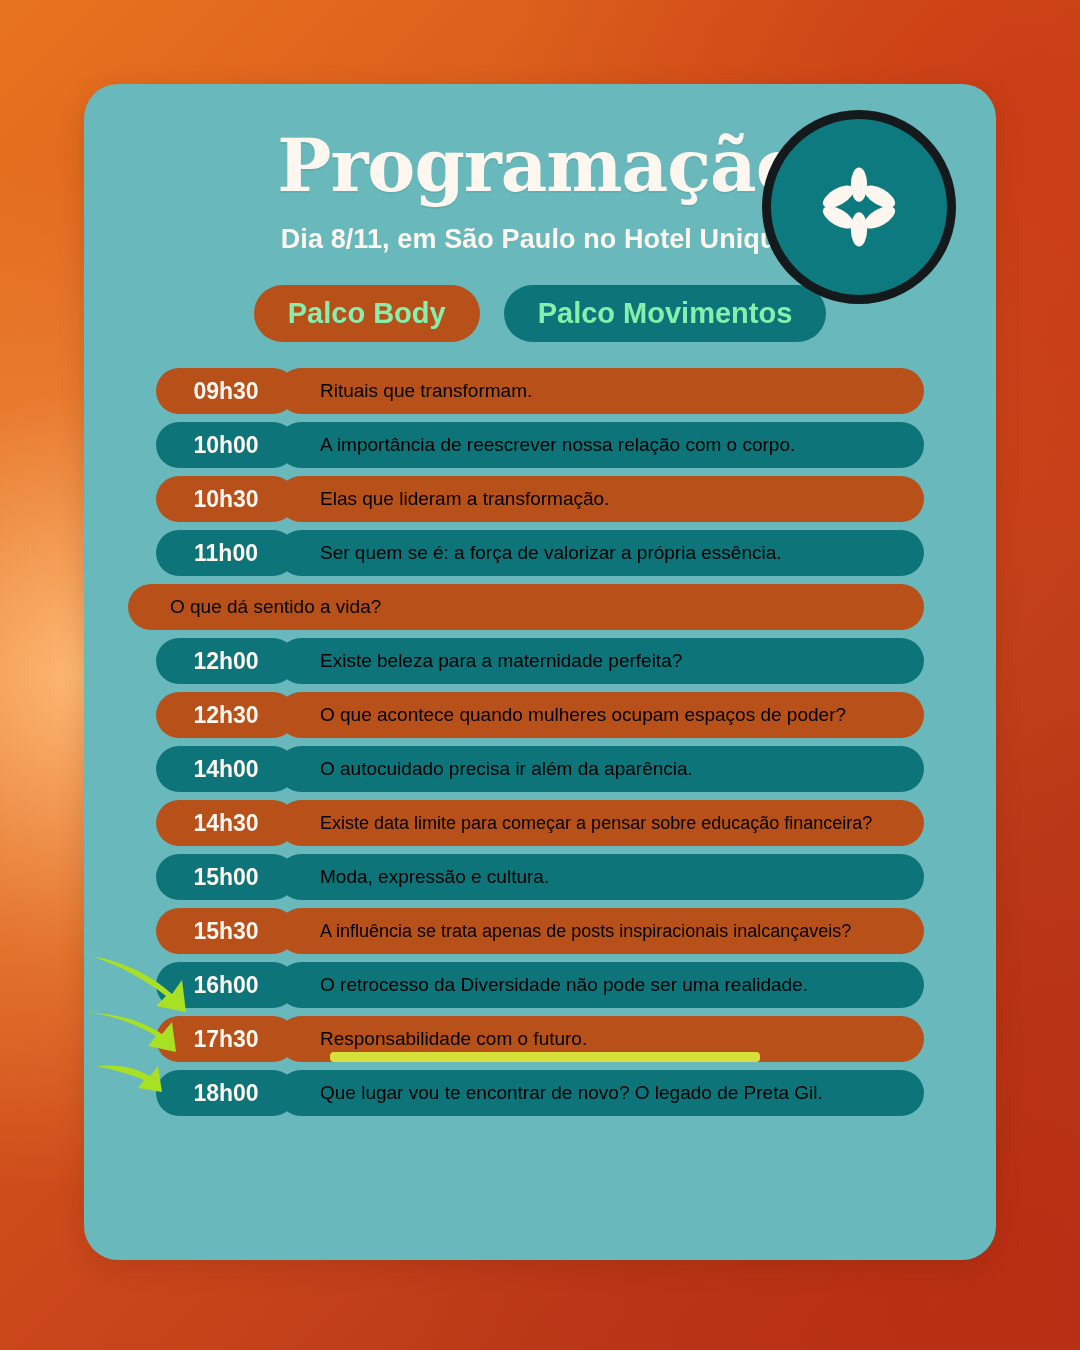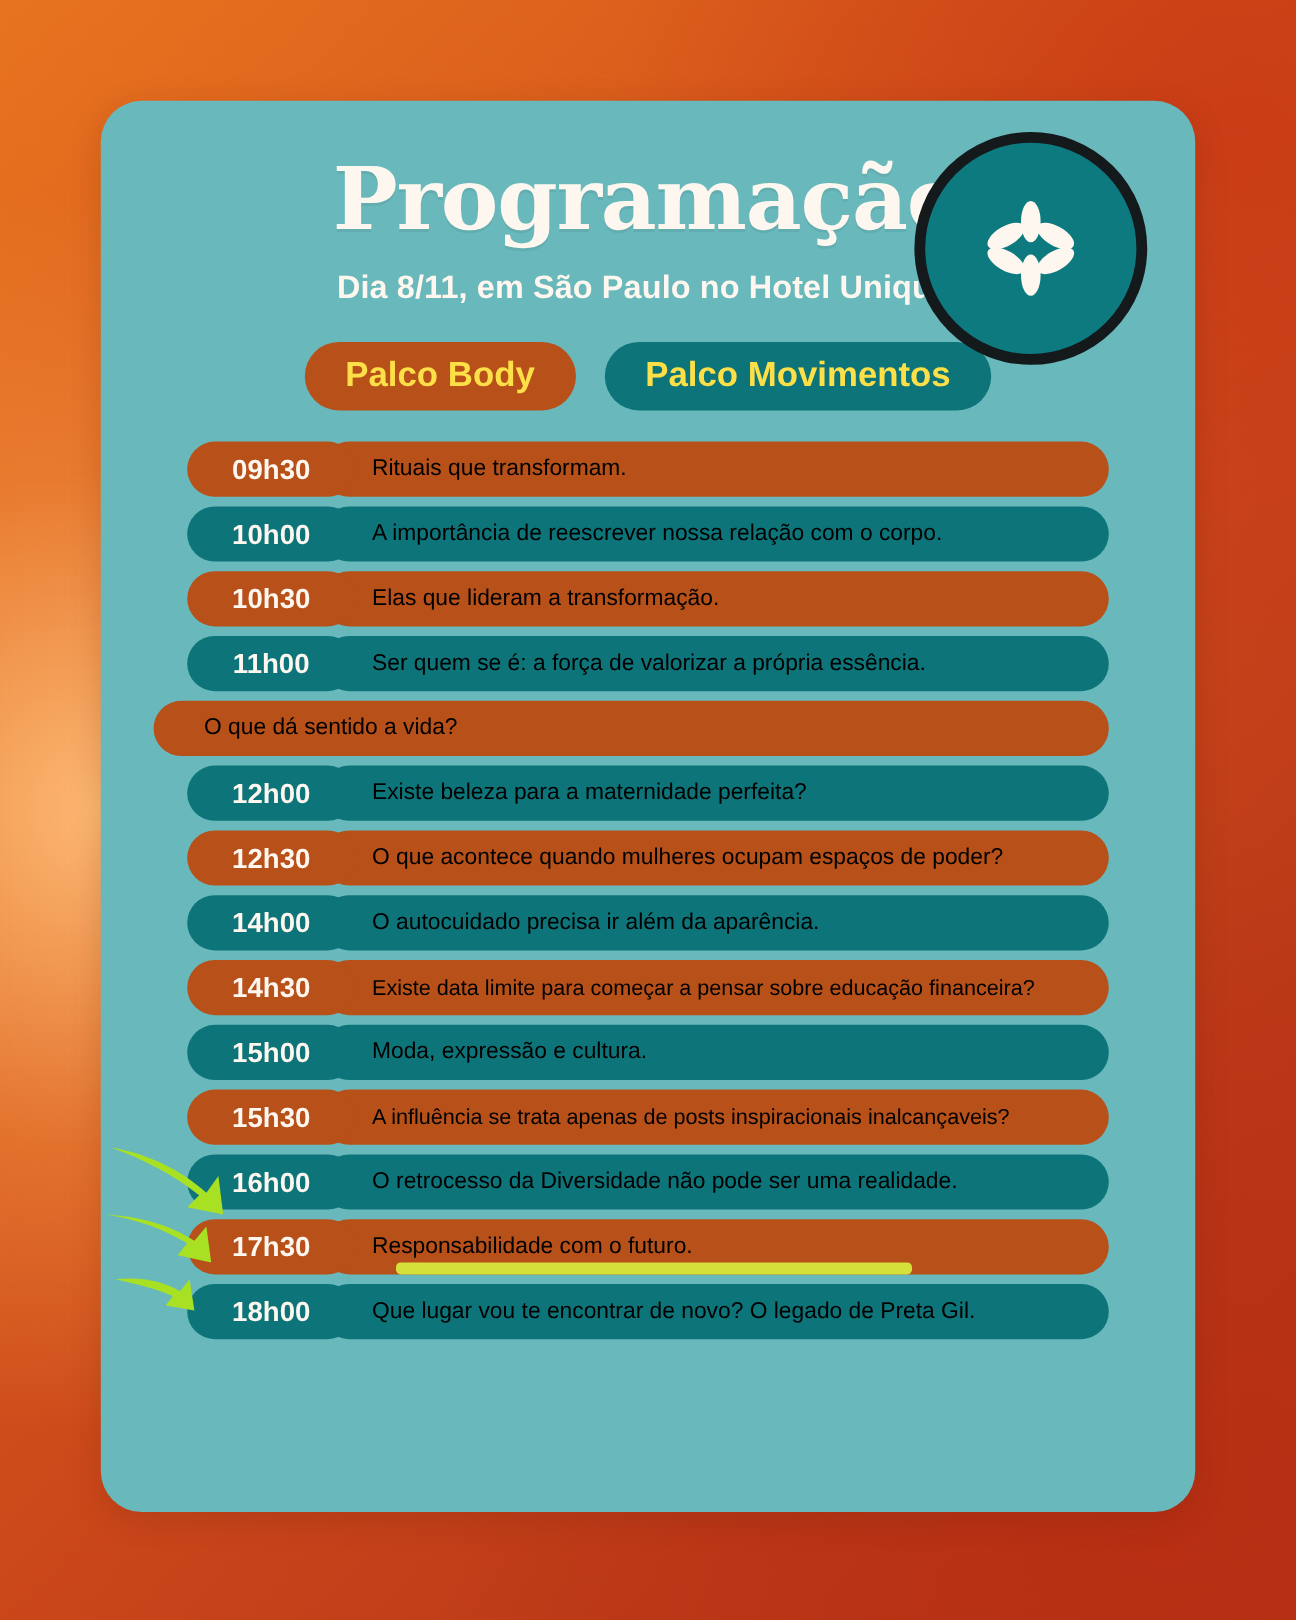--- a/index.html
+++ b/index.html
@@ -82,39 +82,40 @@
     letter-spacing: 0.1px;
   }
 
   .stages {
     display: flex;
     justify-content: center;
     gap: 24px;
     margin-top: 30px;
   }
   .stage-pill {
-    color: #fde047;
+    color: #86efac;
     font-size: 29px;
     font-weight: bold;
     padding: 12px 34px;
     border-radius: 30px;
     white-space: nowrap;
   }
   .stage-body { background: #b8501a; }
   .stage-mov  { background: #0d7579; }
 
   .schedule {
     margin-top: 26px;
     padding: 0 72px 0 72px;
   }
   .row {
     display: flex;
     align-items: flex-end;
     margin-bottom: 8px;
     position: relative;
+    gap: 10px;
   }
   .time {
     width: 140px;
     min-width: 140px;
     height: 46px;
     border-radius: 26px;
     color: #fdf7ef;
     font-size: 23px;
     font-weight: bold;
     display: flex;

